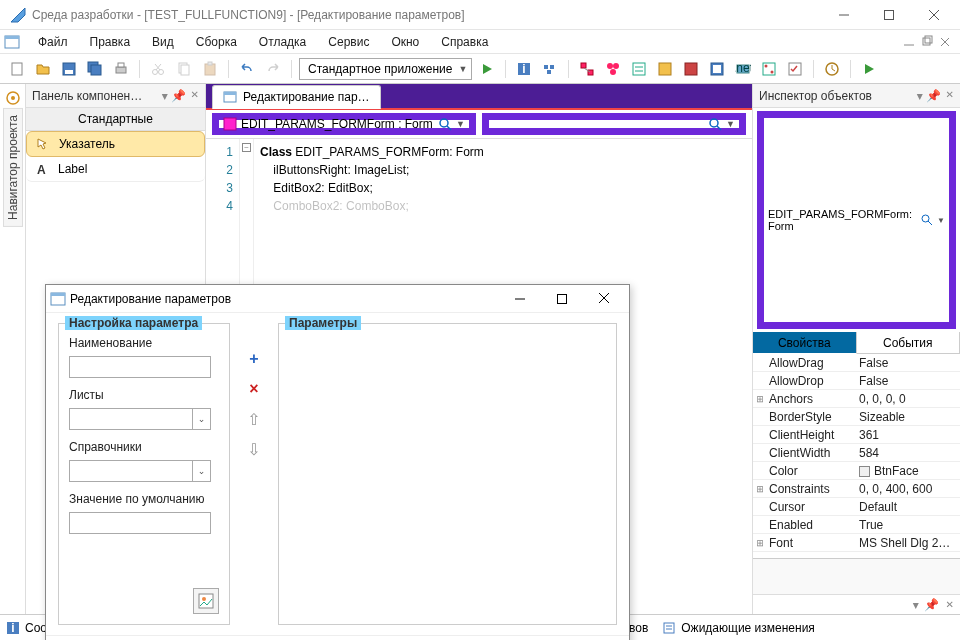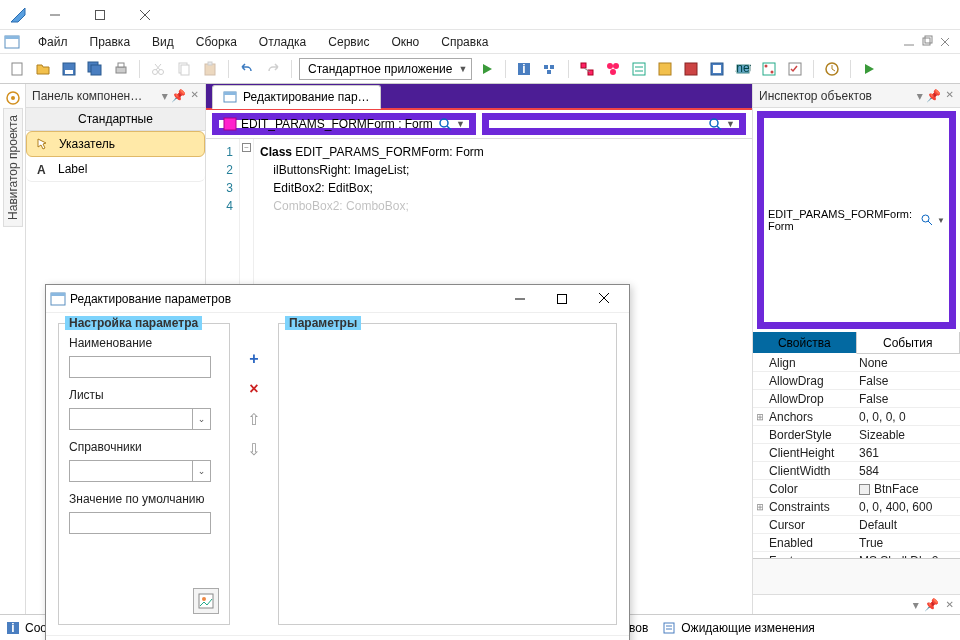--- a/index.html
+++ b/index.html
@@ -87,20 +87,21 @@
 </style>
 </head>
 <body>
 
 <div class="titlebar">
   <span class="titlebar-icon">
     <svg width="16" height="16" viewBox="0 0 16 16">
         <polygon points="1,15 15,1 15,8 8,15" fill="#5aa0e0" stroke="#2a6db0"></polygon>
       </svg>
   </span>
+  <span class="titlebar-text">Среда разработки - [TEST_FULLFUNCTION9] - [Редактирование параметров]</span>
   <div class="titlebar-btns">
     <div class="titlebar-btn">
         <svg width="10" height="10">
           <line x1="0" y1="5" x2="10" y2="5" stroke-width="1"></line>
         </svg>
       </div>
     <div class="titlebar-btn">
         <svg width="10" height="10">
           <rect x="0.5" y="0.5" width="9" height="9" fill="none" stroke-width="1"></rect>
         </svg>
@@ -425,25 +426,20 @@
             <line x1="7" y1="7" x2="11" y2="11" stroke="#0a66c2"></line>
           </svg>
         </span>
       <span style="font-size:8px;color:#555">▼</span>
     </div>
     <div class="tabs2">
       <div class="tab2 active">Свойства</div>
       <div class="tab2">События</div>
     </div>
     <div class="prop-grid" id="prop-grid">
-        <div class="prop-row">
-          <div class="prop-expand"></div>
-          <div class="prop-key">Align</div>
-          <div class="prop-val">None</div>
-        </div>
         <div class="prop-row">
           <div class="prop-expand"></div>
           <div class="prop-key">AllowDrag</div>
           <div class="prop-val">False</div>
         </div>
         <div class="prop-row">
           <div class="prop-expand"></div>
           <div class="prop-key">AllowDrop</div>
           <div class="prop-val">False</div>
         </div>

